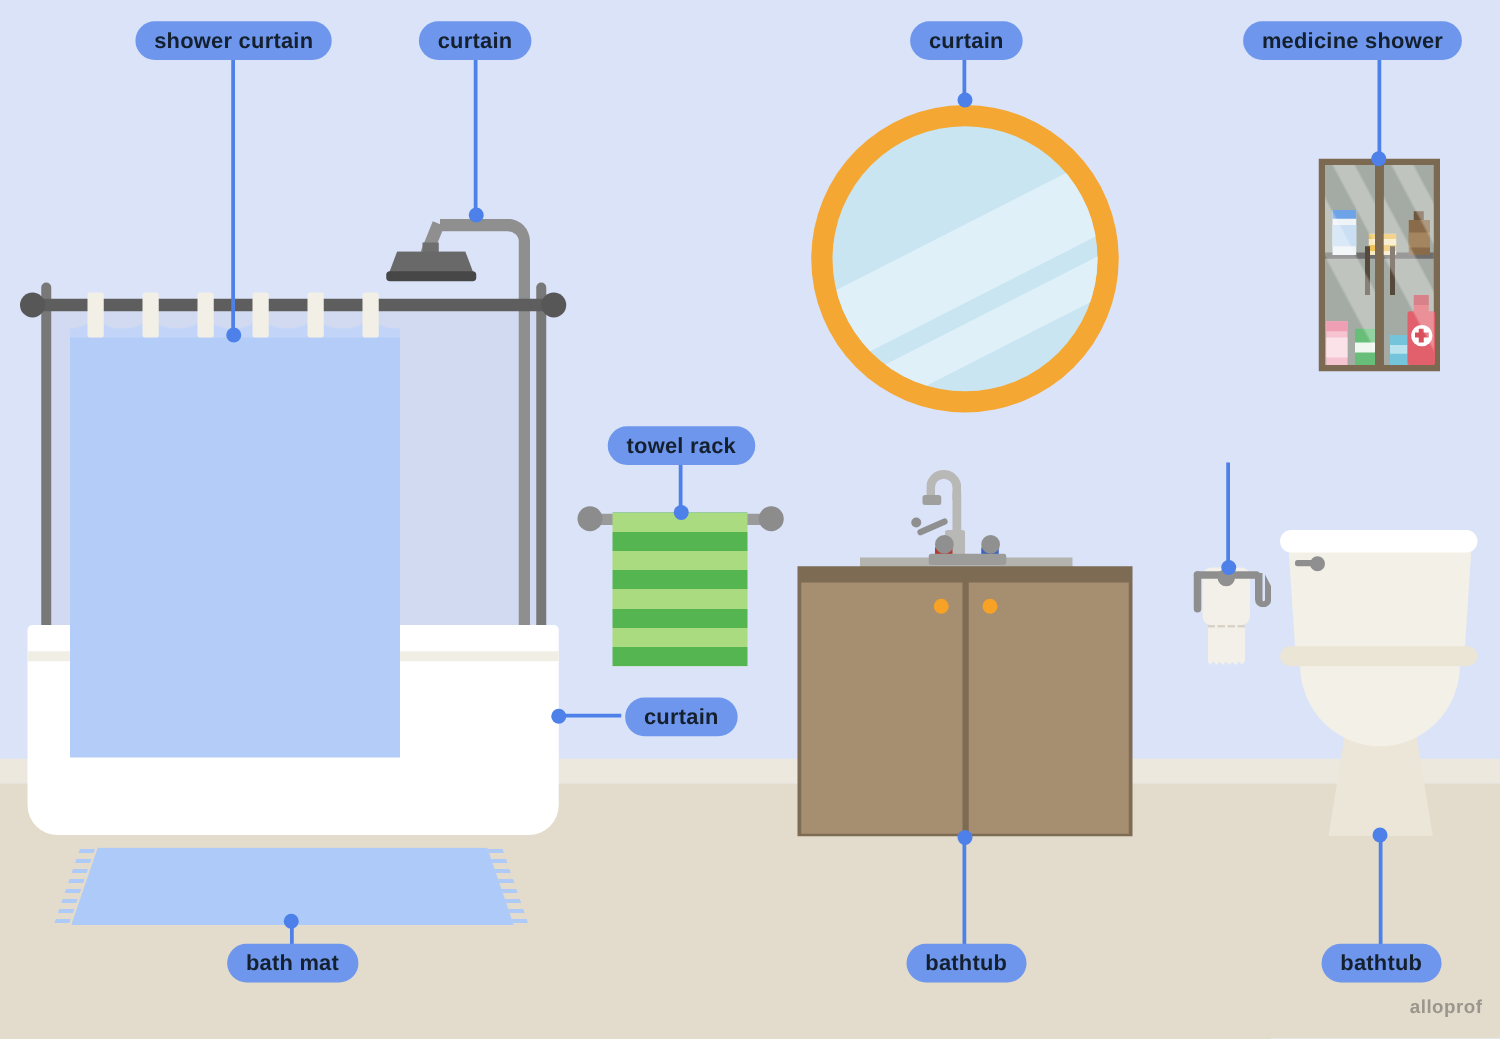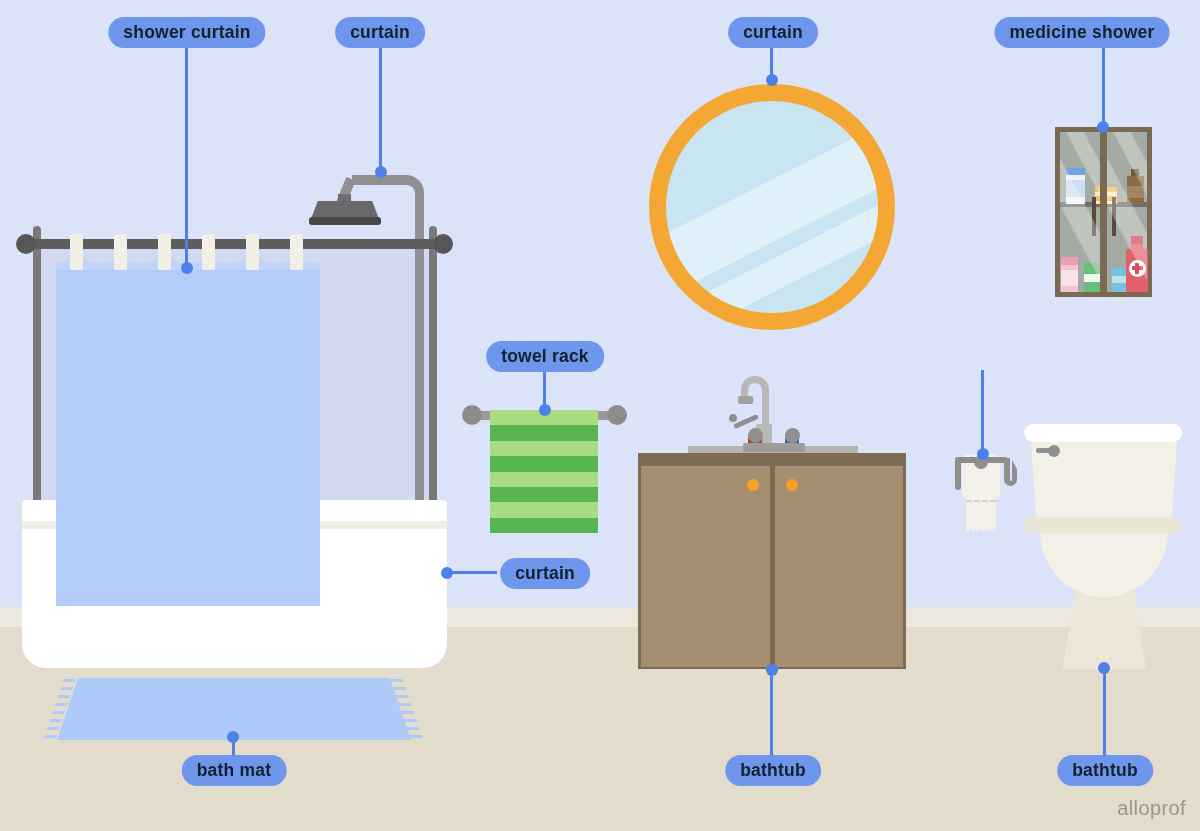--- a/index.html
+++ b/index.html
@@ -134,21 +134,21 @@
   .bot-red-circle{left:1129px;top:260px;width:17px;height:17px;border-radius:50%;background:#FFFFFF;}
   .cross-h{left:1132px;top:266px;width:11px;height:4px;background:#D94F5C;}
   .cross-v{left:1135px;top:263px;width:4px;height:11px;background:#D94F5C;}
 
   
   .lead{background:#4D80E8;width:3px;}
   .dot{width:12px;height:12px;border-radius:50%;background:#4D80E8;}
   .pill{position:absolute;display:inline-flex;align-items:center;height:31px;padding:0 15px;
         border-radius:17px;background:#6D96EC;color:#15202F;white-space:nowrap;
         font-weight:700;font-size:17.5px;letter-spacing:0.2px;transform:translateX(-50%);}
-  .watermark{right:14px;top:797px;color:#9B968D;font-size:20px;font-weight:400;letter-spacing:0.4px;}
+  .watermark{right:14px;top:797px;color:#9B968D;font-size:15px;font-weight:700;letter-spacing:0.4px;}
 </style>
 </head>
 <body>
 
 <div class="stage">
 
   <div class="abs baseboard"></div>
   <div class="abs floor"></div>
   <div class="abs alcove"></div>
 

